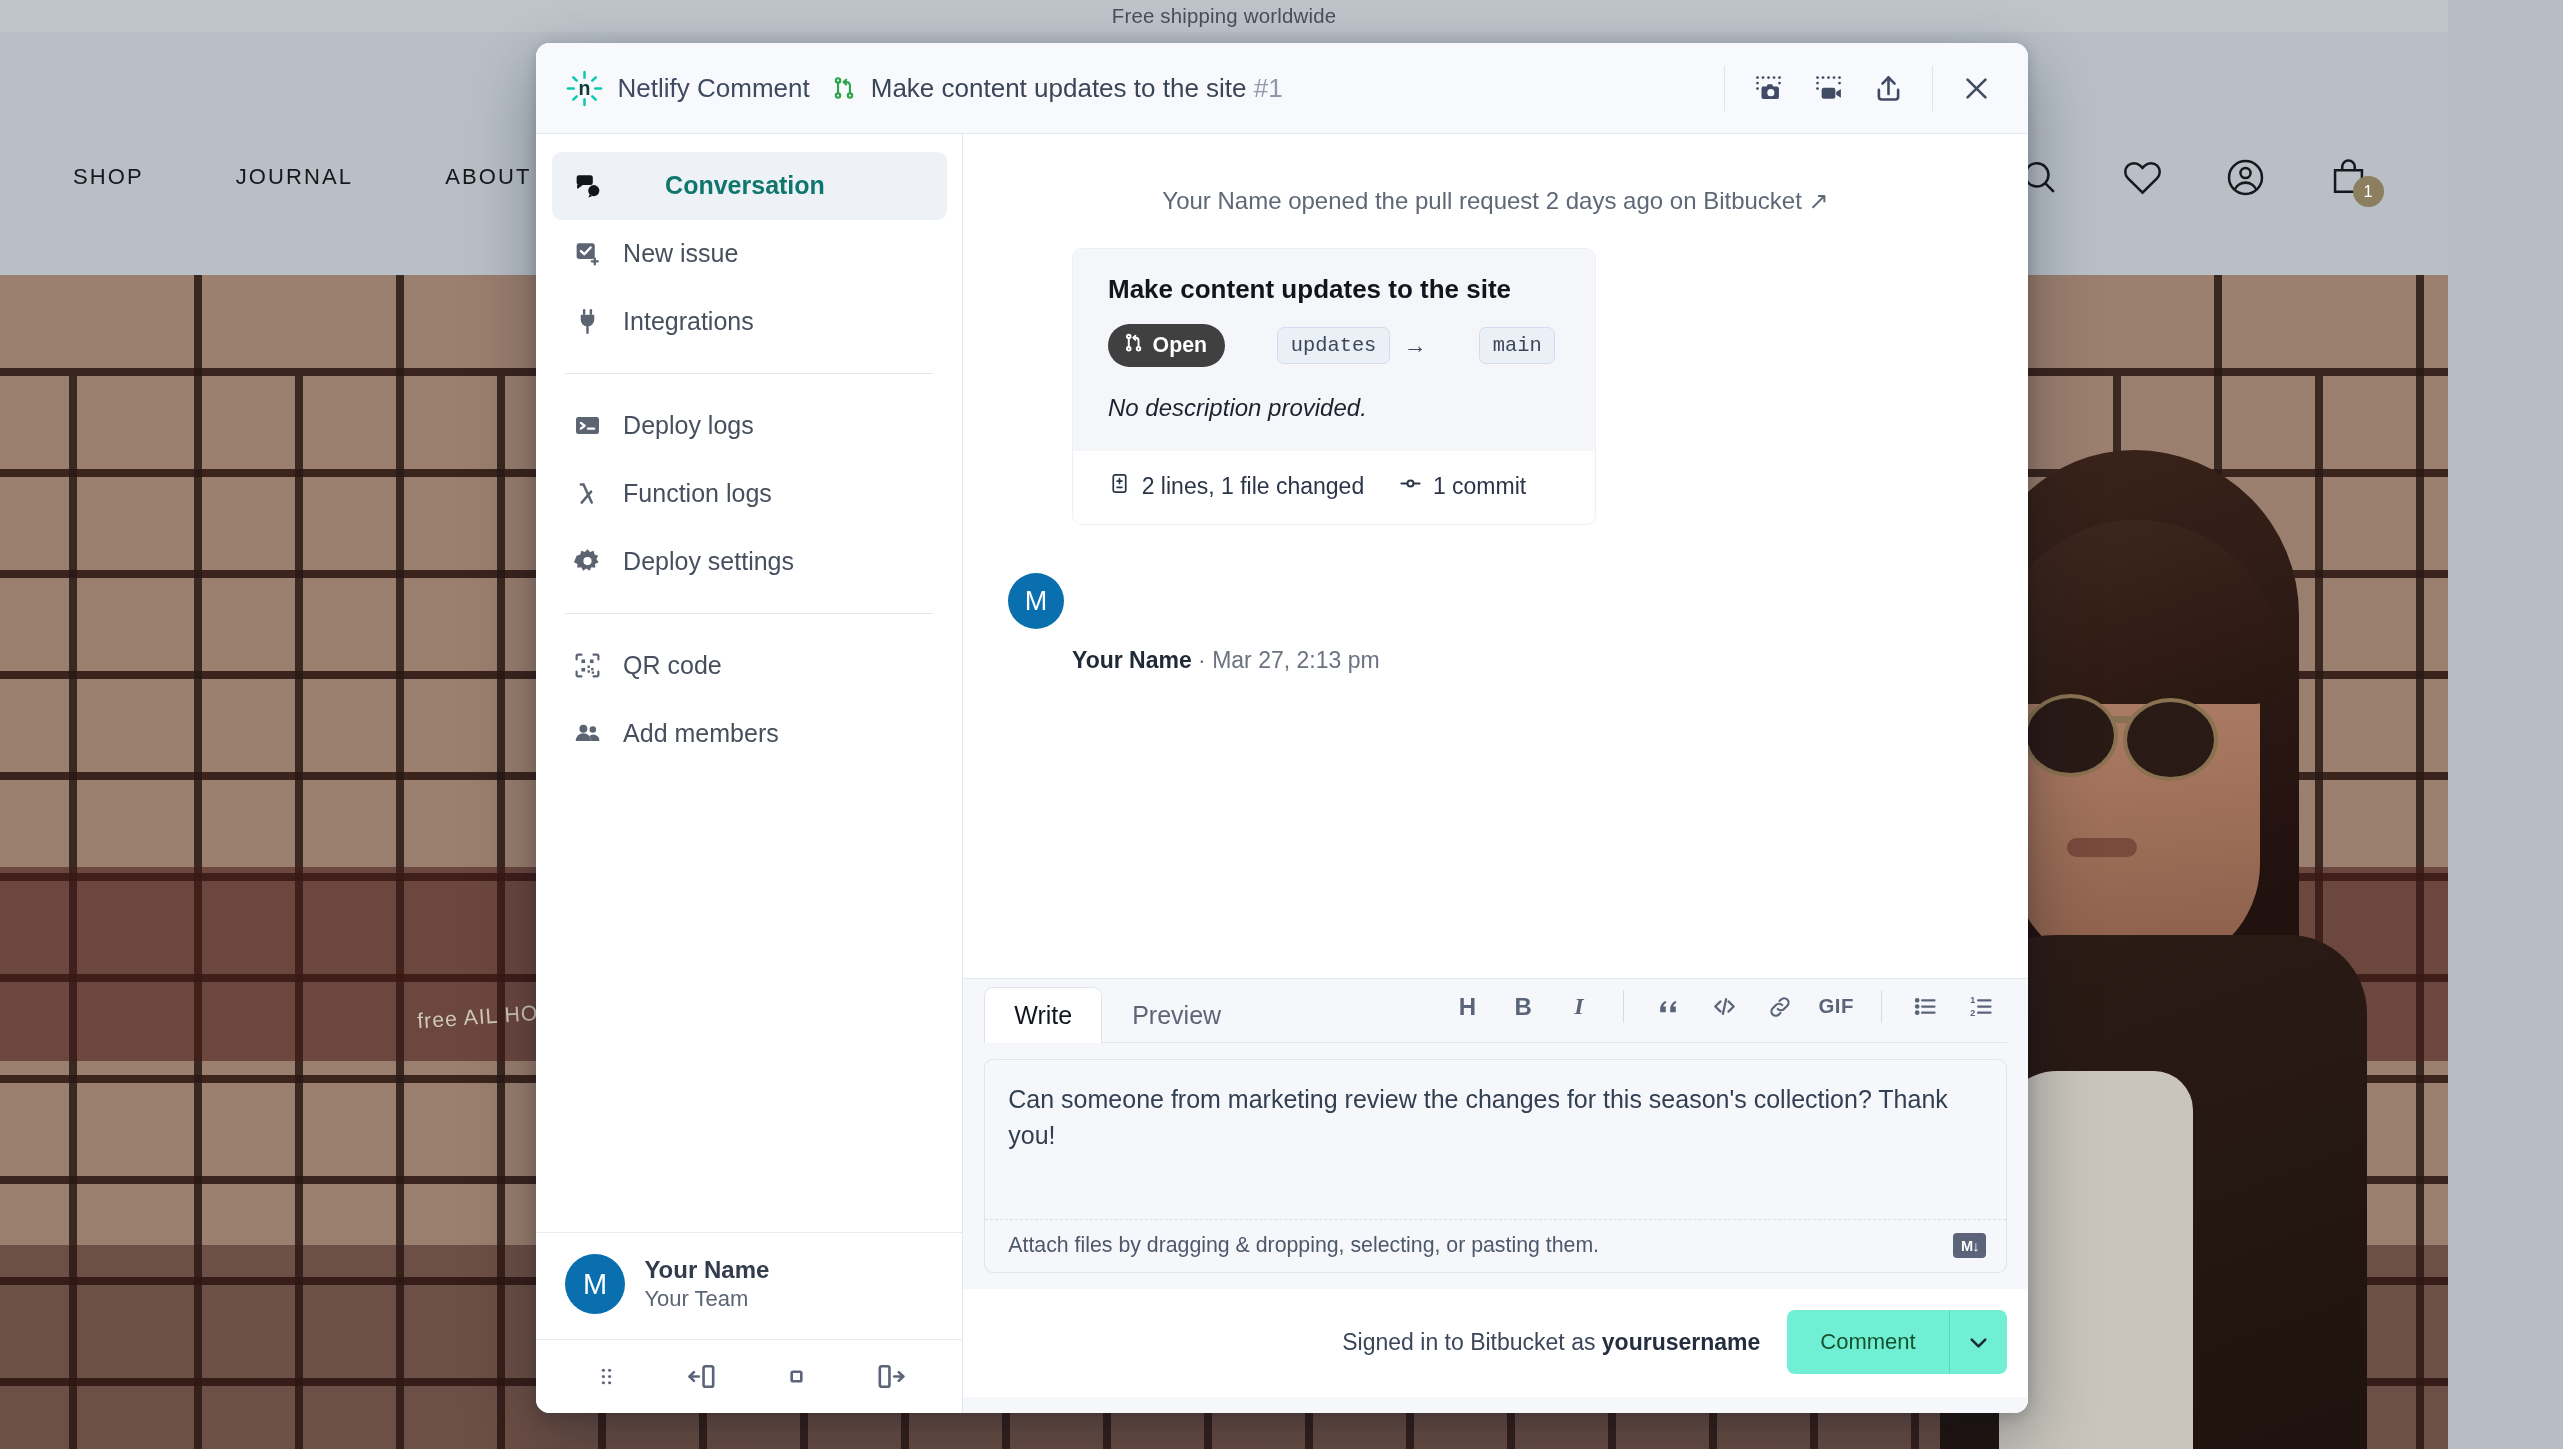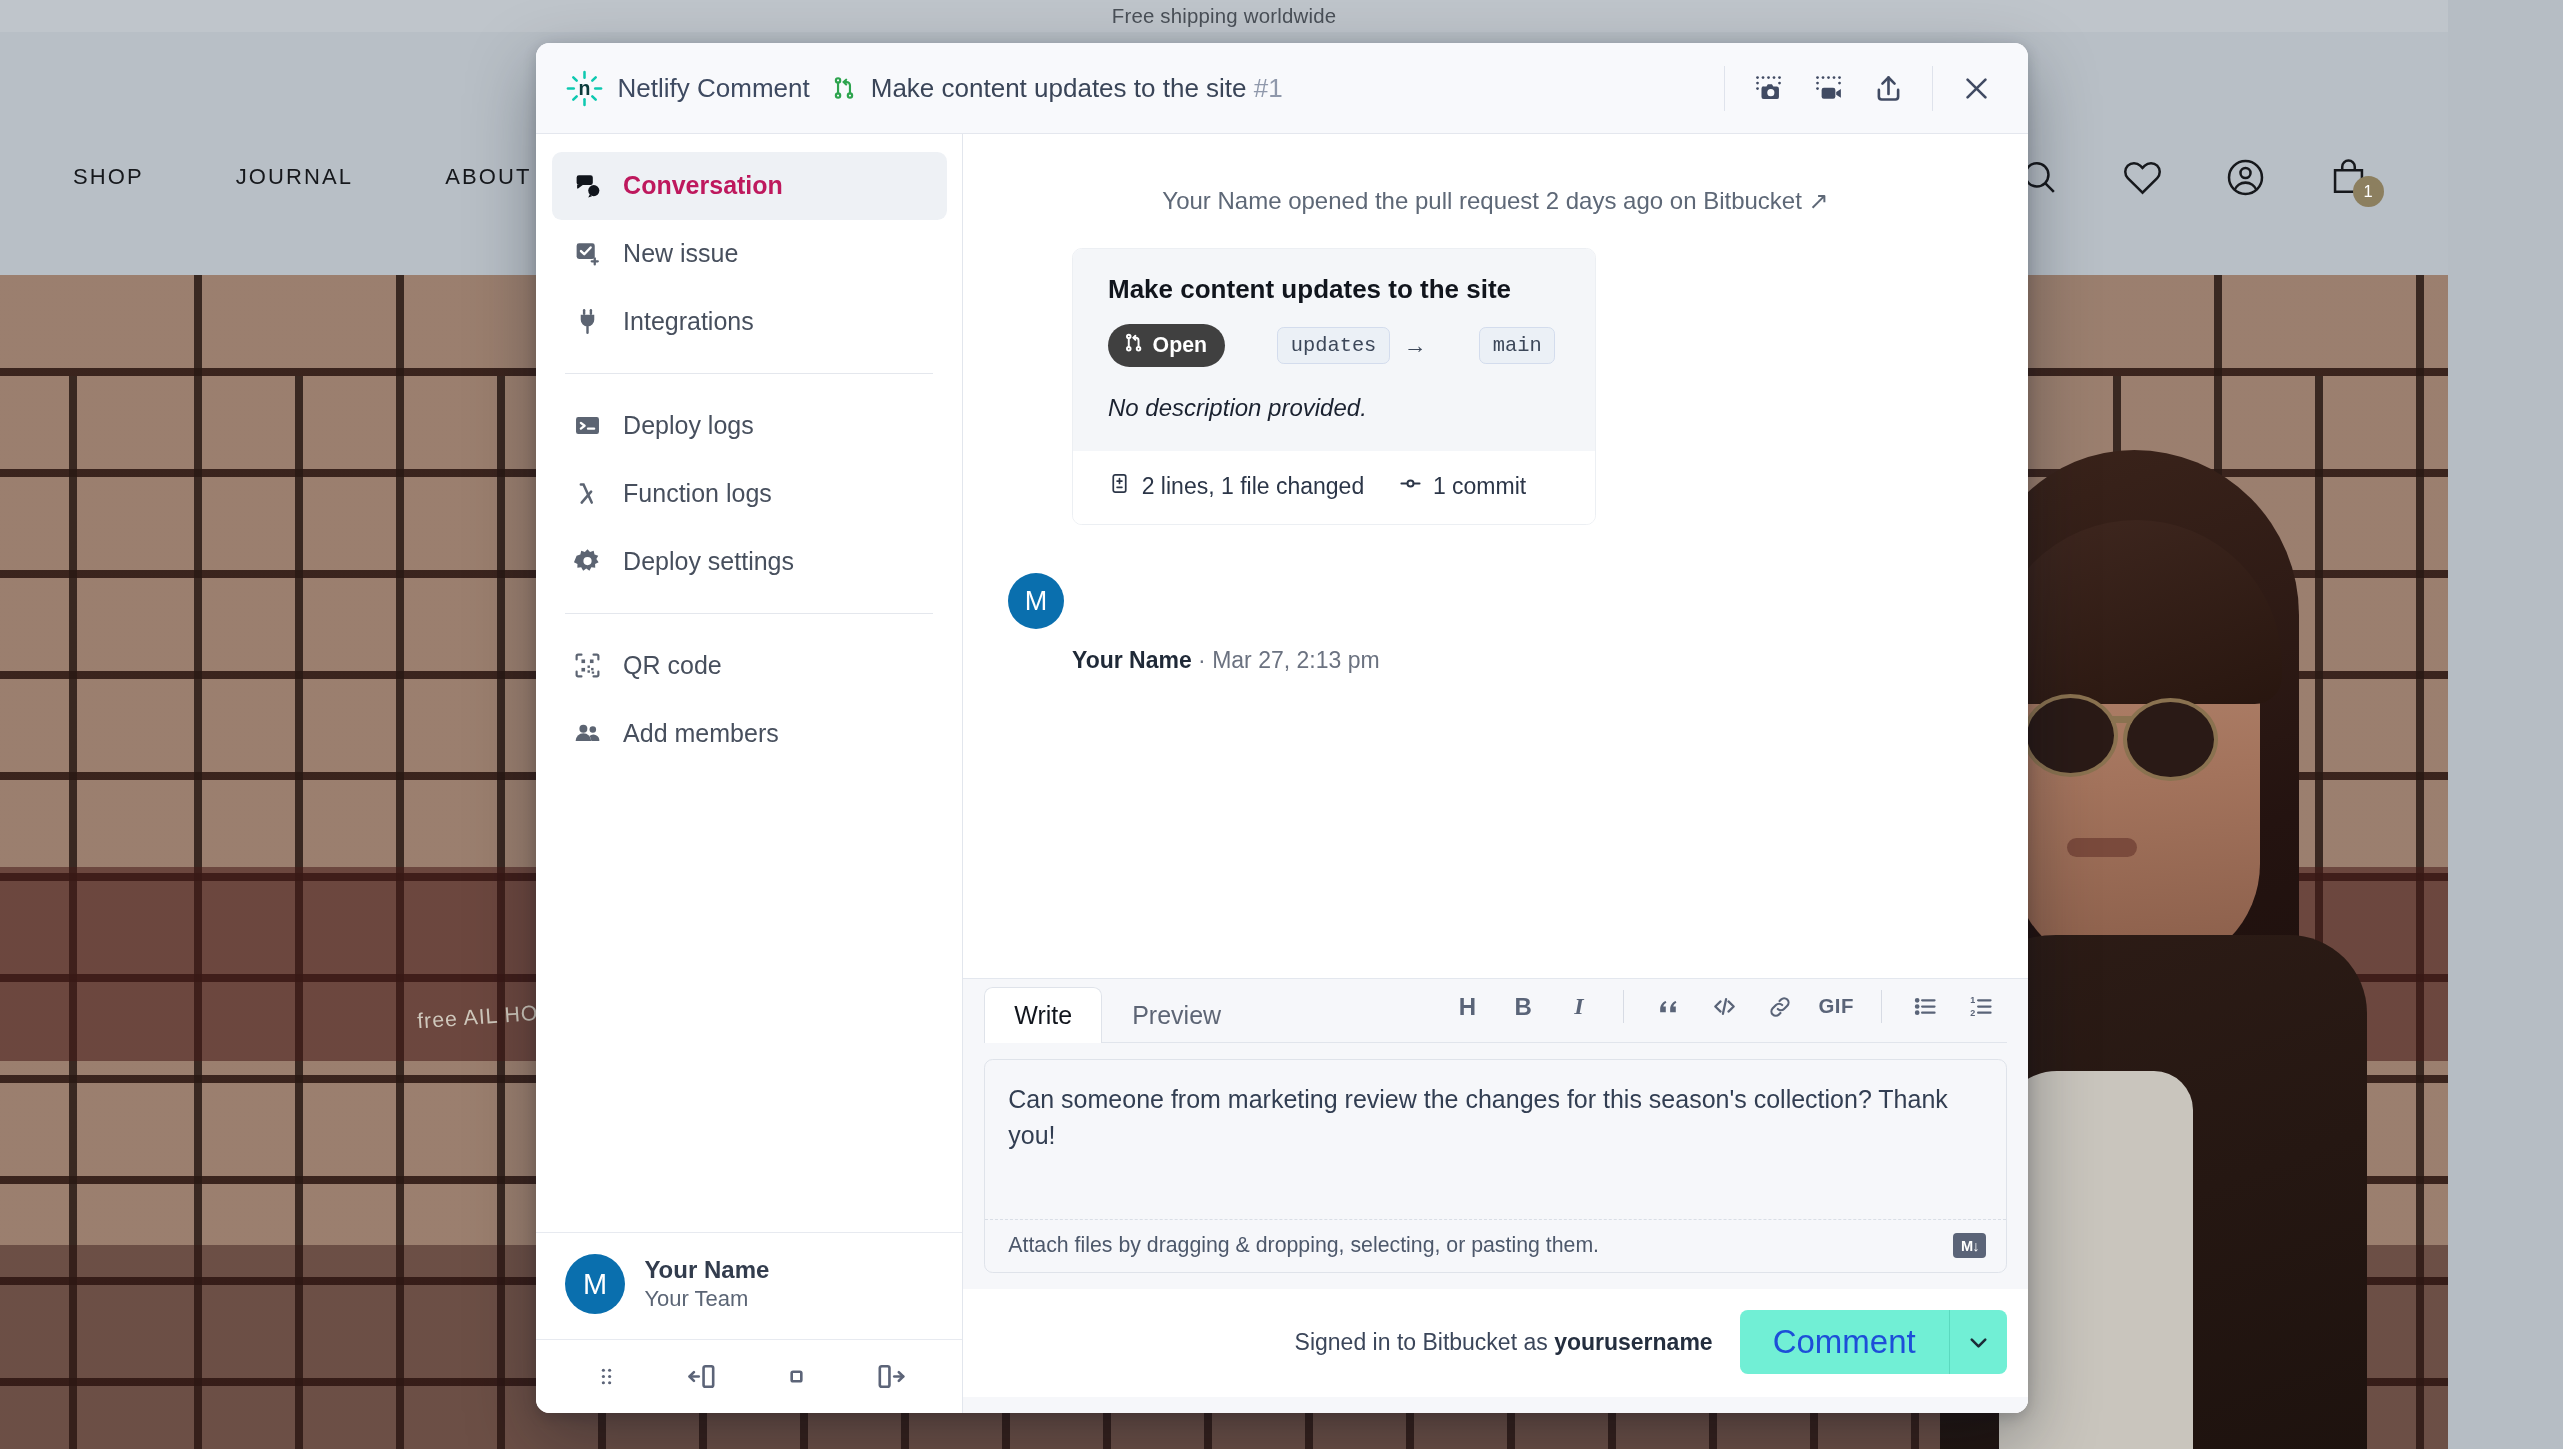--- a/index.html
+++ b/index.html
@@ -184,21 +184,21 @@
     background: #fff;
   }
   .side-nav { padding: 17.5px 15.5px 0 15.5px; flex: 1; overflow: hidden; }
   .side-item {
     display: flex; align-items: center; gap: 21.3px;
     height: 68px; padding: 0 21.3px;
     border-radius: 9.7px; cursor: pointer;
     color: #5c6472;
   }
   .side-item.active { background: #eef1f5; color: #11151c; }
-  .side-item.active .side-label { font-weight: 700; color: #be185d; }
+  .side-item.active .side-label { font-weight: 700; color: #0f766e; margin-left: 42px; }
   .side-icon { width: 29px; height: 29px; flex: 0 0 29px; display:flex; align-items:center; justify-content:center;}
   .side-label { font-size: 25px; color: #474f5d; font-weight: 400; white-space: nowrap; }
   .side-div { height: 1px; background: #e4e7ed; margin: 17.5px 13.6px; }
 
   .side-user {
     display: flex; align-items: center; gap: 19.4px;
     padding: 21.3px 29px 25px 29px;
     border-top: 1px solid #e7eaf0;
   }
   .avatar-lg {
@@ -356,23 +356,23 @@
     background: #fff;
     padding: 21.3px 21.3px 23px 21.3px;
     margin: 16px -21.3px;
   }
   .signed {
     font-size: 23px; color: #3b465a;
   }
   .signed b { font-weight: 700; color: #242e3e; }
   .btn-group { display: flex; }
   .btn-comment {
-    background: #71efd5; color: #1d4ed8;
+    background: #71efd5; color: #14532d;
     border: none; padding: 0 33px; height: 64px;
-    font-size: 33px; cursor: pointer;
+    font-size: 22px; cursor: pointer;
     border-radius: 7.8px 0 0 7.8px;
     font-family: "Liberation Sans", sans-serif;
   }
   .btn-caret {
     background: #71efd5; color: #1c2b38;
     border: none; border-left: 1px solid #5bd9bf;
     width: 58px; height: 64px; cursor: pointer;
     border-radius: 0 7.8px 7.8px 0;
     display: flex; align-items: center; justify-content: center;
   }

